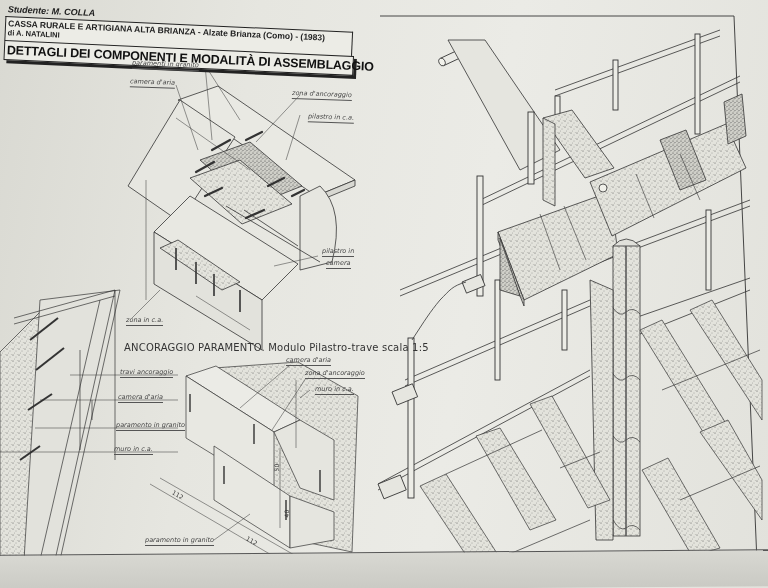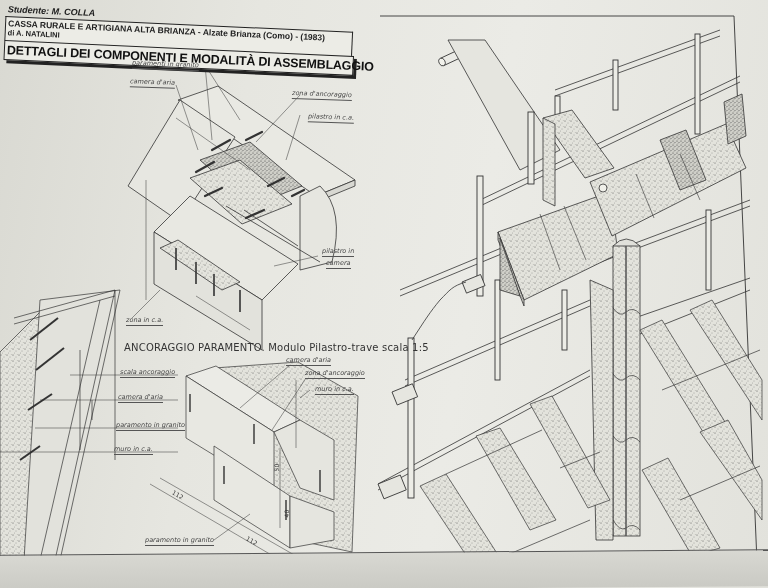--- a/index.html
+++ b/index.html
@@ -304,19 +304,19 @@
 <div class="label" style="left:286px;top:356px">camera d'aria</div>
 <div class="label" style="left:305px;top:369px">zona d'ancoraggio</div>
 <div class="label" style="left:315px;top:385px">muro in c.a.</div>
 <div class="label" style="left:145px;top:536px">paramento in granito</div>
 <div class="caption" style="left:172px;top:491px;transform:rotate(30deg);font-size:6px">112</div>
 <div class="caption" style="left:246px;top:537px;transform:rotate(30deg);font-size:6px">112</div>
 <div class="caption" style="left:272px;top:464px;transform:rotate(-90deg);font-size:6px">50</div>
 <div class="caption" style="left:282px;top:510px;transform:rotate(-90deg);font-size:6px">40</div>
 <div class="caption" style="left:212px;top:570px">ANCORAGGIO PARAMENTO - Situazione Perimetrale</div>
 
-<div class="label" style="left:120px;top:368px">scala ancoraggio</div>
+<div class="label" style="left:120px;top:368px">travi ancoraggio</div>
 <div class="label" style="left:118px;top:393px">camera d'aria</div>
 <div class="label" style="left:116px;top:421px">paramento in granito</div>
 <div class="label" style="left:114px;top:445px">muro in c.a.</div>
 <div class="caption" style="left:40px;top:566px">ANCORAGGIO PARAMENTO. Angolo</div>
 
 <div class="sheet-bottom"></div>
 
 </body></html>

